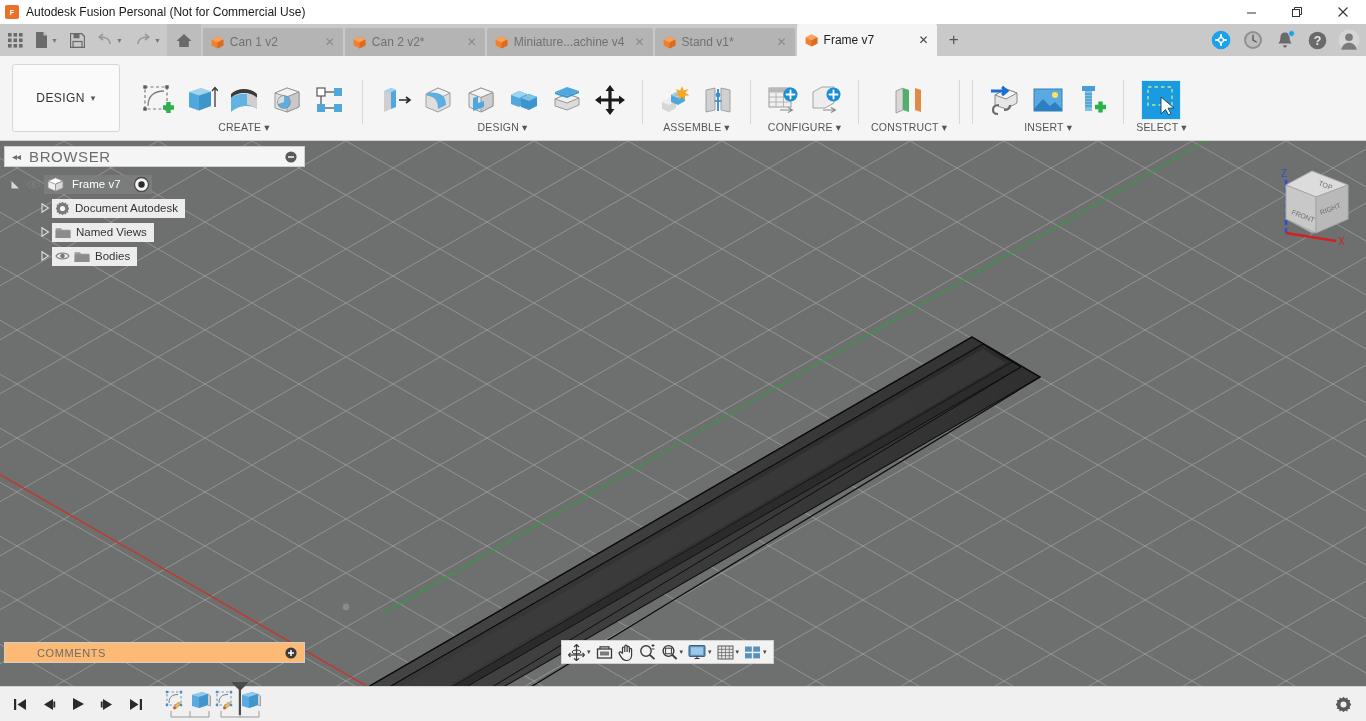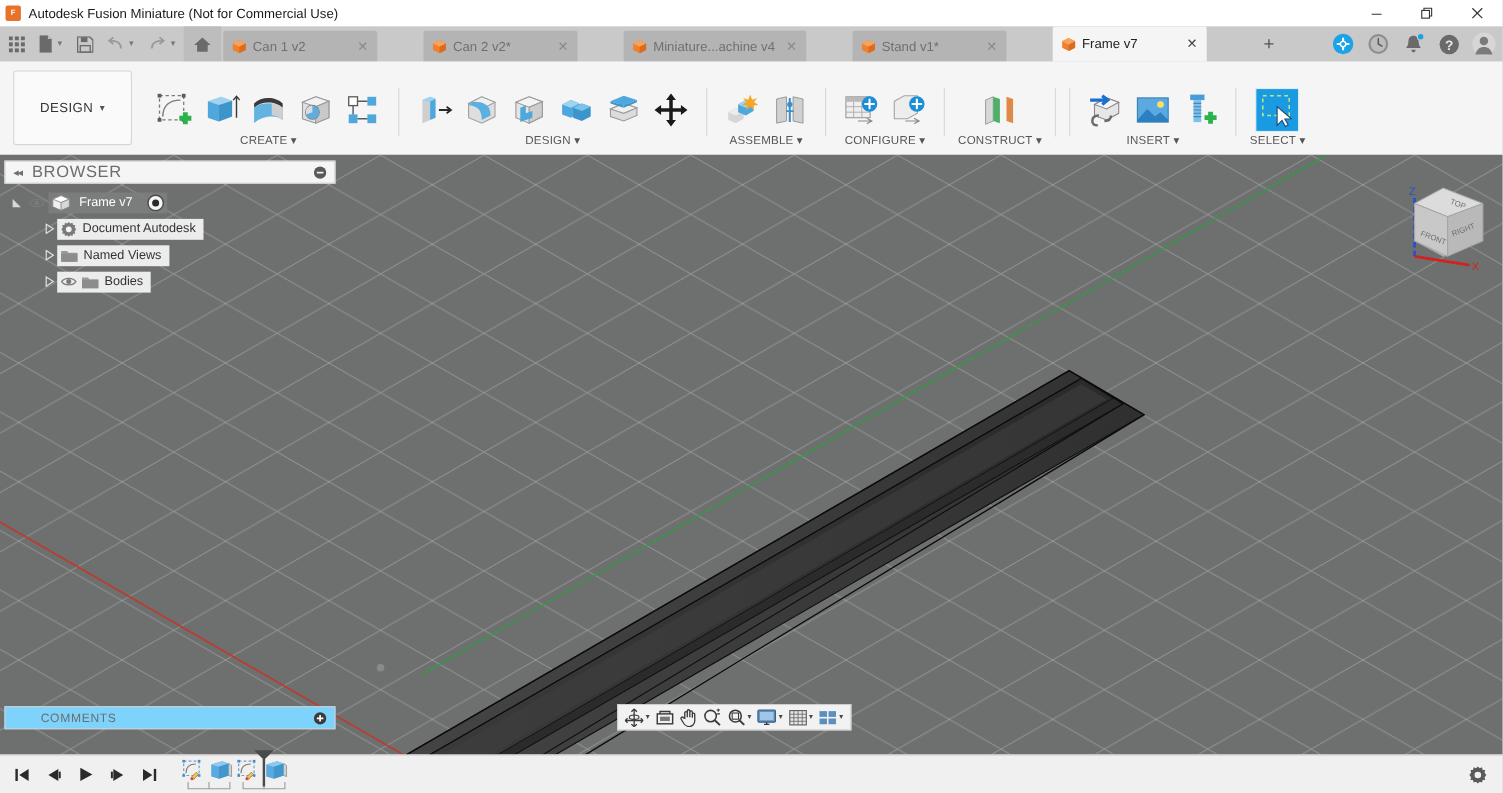--- a/index.html
+++ b/index.html
@@ -34,21 +34,21 @@
     position: absolute; top: 24px; left: 0; width: 1366px; height: 32px;
     background: #c9c9c9; display: flex; align-items: flex-end;
   }
   .qat { display: flex; align-items: center; height: 32px; padding: 0 2px; }
   .qat-btn {
     height: 32px; display: flex; align-items: center; justify-content: center;
     padding: 0 6px; color: #5a5a5a;
   }
   .qat-btn.home { background: #bdbdbd; width: 34px; padding: 0; }
   .caret { font-size: 7px; margin-left: 3px; color: #777; }
-  .tabs { display: flex; align-items: flex-end; height: 32px; gap: 40px; }
+  .tabs { display: flex; align-items: flex-end; height: 32px; }
   .tab {
     height: 28px; min-width: 140px; max-width: 186px;
     background: #b4b4b4; margin-right: 2px;
     display: flex; align-items: center; justify-content: center;
     padding: 0 8px; position: relative; border-radius: 2px 2px 0 0;
   }
   .tab.active { background: #f5f5f5; height: 32px; }
   .tab-icon {
     width: 13px; height: 13px; margin-right: 6px; flex: 0 0 auto;
   }
@@ -131,21 +131,21 @@
     position: absolute; left: 561px; top: 640px; height: 24px;
     background: #f2f2f2; border: 1px solid #cfcfcf;
     display: flex; align-items: center; padding: 0 4px; gap: 1px;
   }
   .nav-item { height: 22px; display: flex; align-items: center; justify-content: center; padding: 0 2px; }
   .nav-caret { font-size: 7px; color: #444; margin-left: 2px; }
 
   
   .comments {
     position: absolute; left: 4px; top: 642px; width: 301px; height: 21px;
-    background: #7dd3fc; border: 1px solid #cfcfcf;
+    background: #fdba74; border: 1px solid #cfcfcf;
     display: flex; align-items: center; padding: 0 7px;
   }
   .comments .ctitle { font-size: 11px; color: #6d6d6d; letter-spacing: .6px; margin-left: 25px; }
   .comments .plus { margin-left: auto; }
 
   
   .timeline {
     position: absolute; left: 0; top: 686px; width: 1366px; height: 35px;
     background: #f0f0f0; border-top: 1px solid #d4d4d4;
     display: flex; align-items: center;
@@ -160,21 +160,21 @@
 </style>
 </head>
 <body>
 
 <div id="app">
 
   <div class="titlebar">
     <div class="title-logo">
       <span>F</span>
     </div>
-    <div class="title-text">Autodesk Fusion Miniature (Not for Commercial Use)</div>
+    <div class="title-text">Autodesk Fusion Personal (Not for Commercial Use)</div>
     <div class="win-btns">
       <div class="win-btn">
         <svg width="11" height="11" viewBox="0 0 11 11">
             <line x1="1" y1="6" x2="10" y2="6" stroke="#333" stroke-width="1"></line>
           </svg>
       </div>
       <div class="win-btn">
         <svg width="12" height="12" viewBox="0 0 12 12">
           <rect x="1.5" y="3.5" width="7" height="7" fill="none" stroke="#333" stroke-width="1"></rect>
           <path d="M3.5 3.5 V1.5 H10.5 V8.5 H8.5" fill="none" stroke="#333" stroke-width="1"></path>

